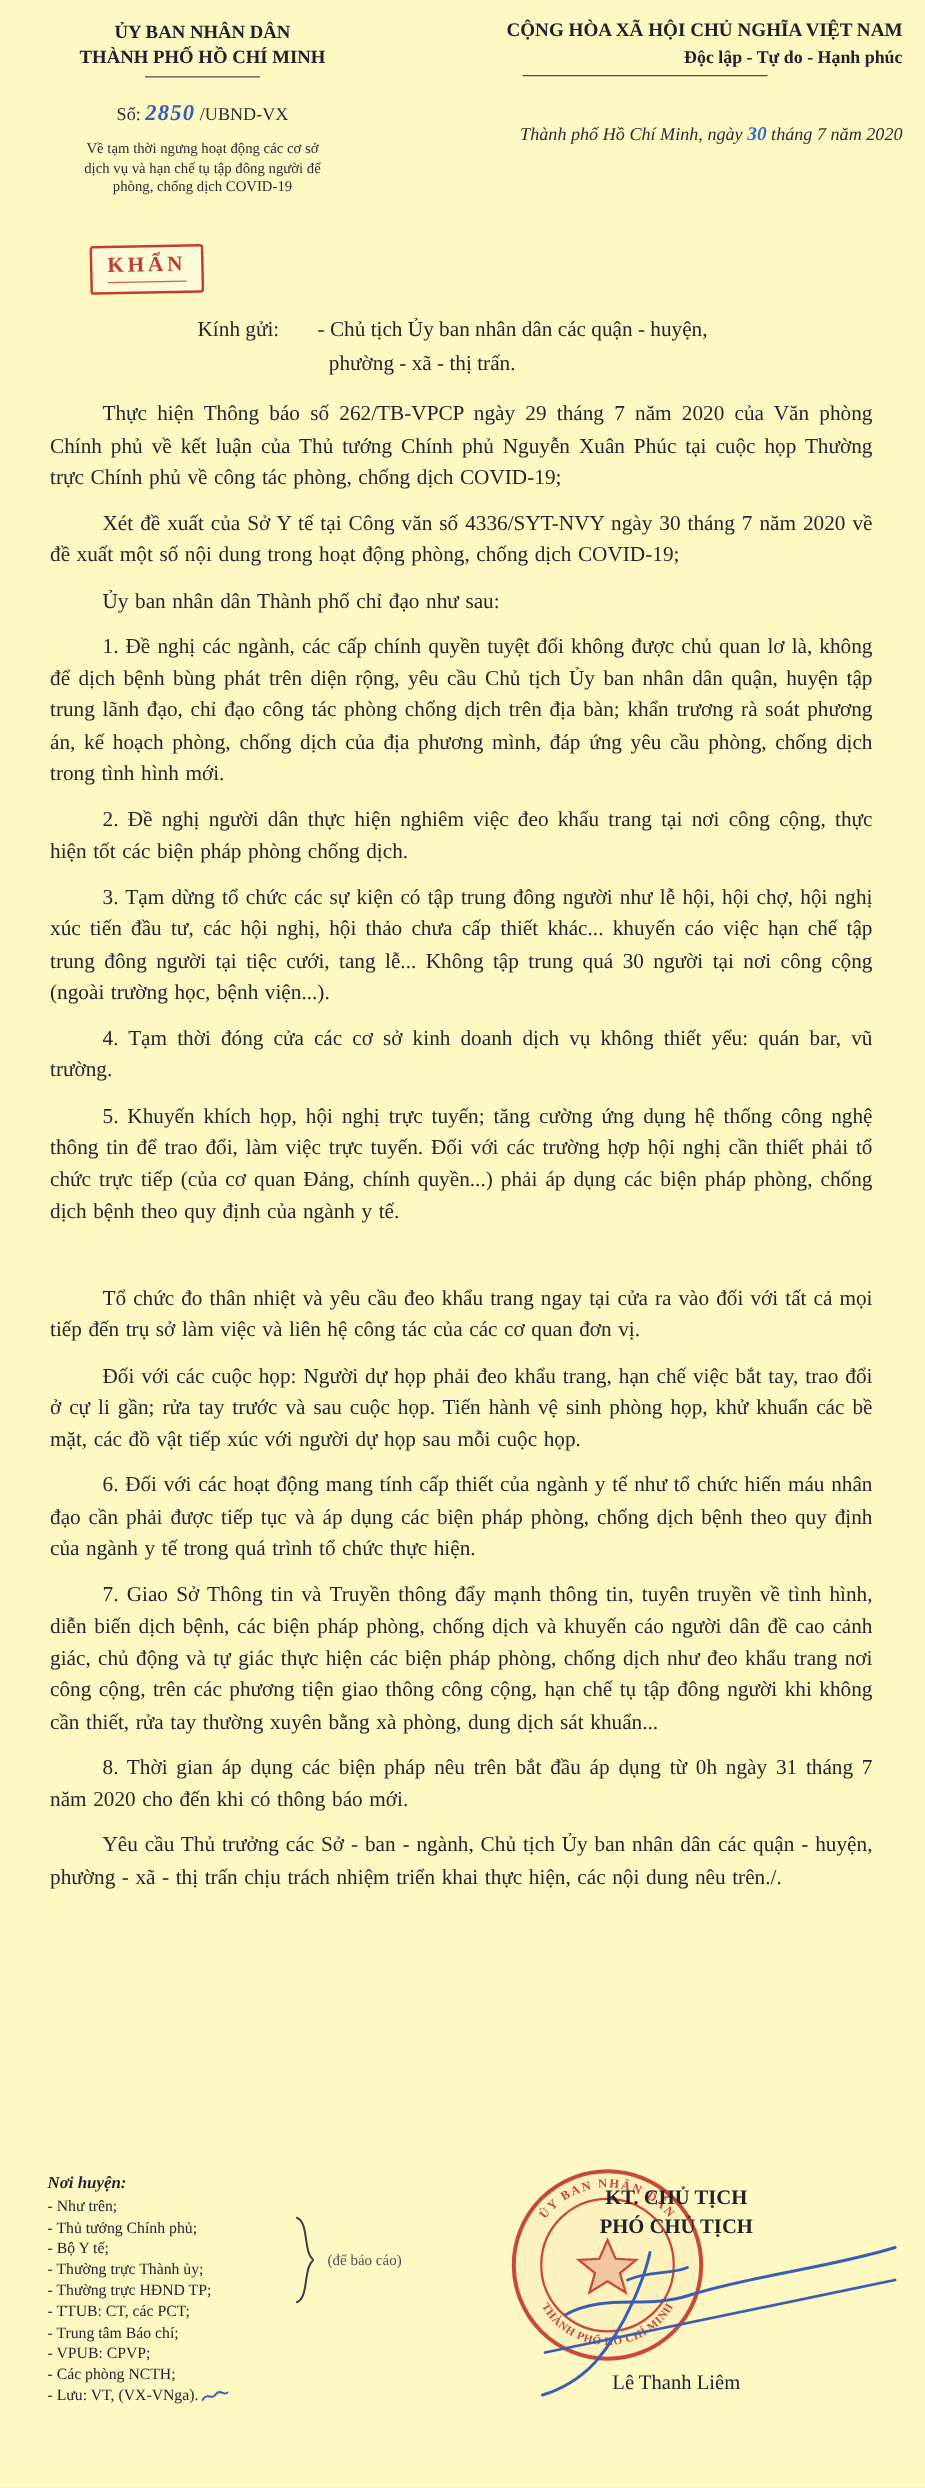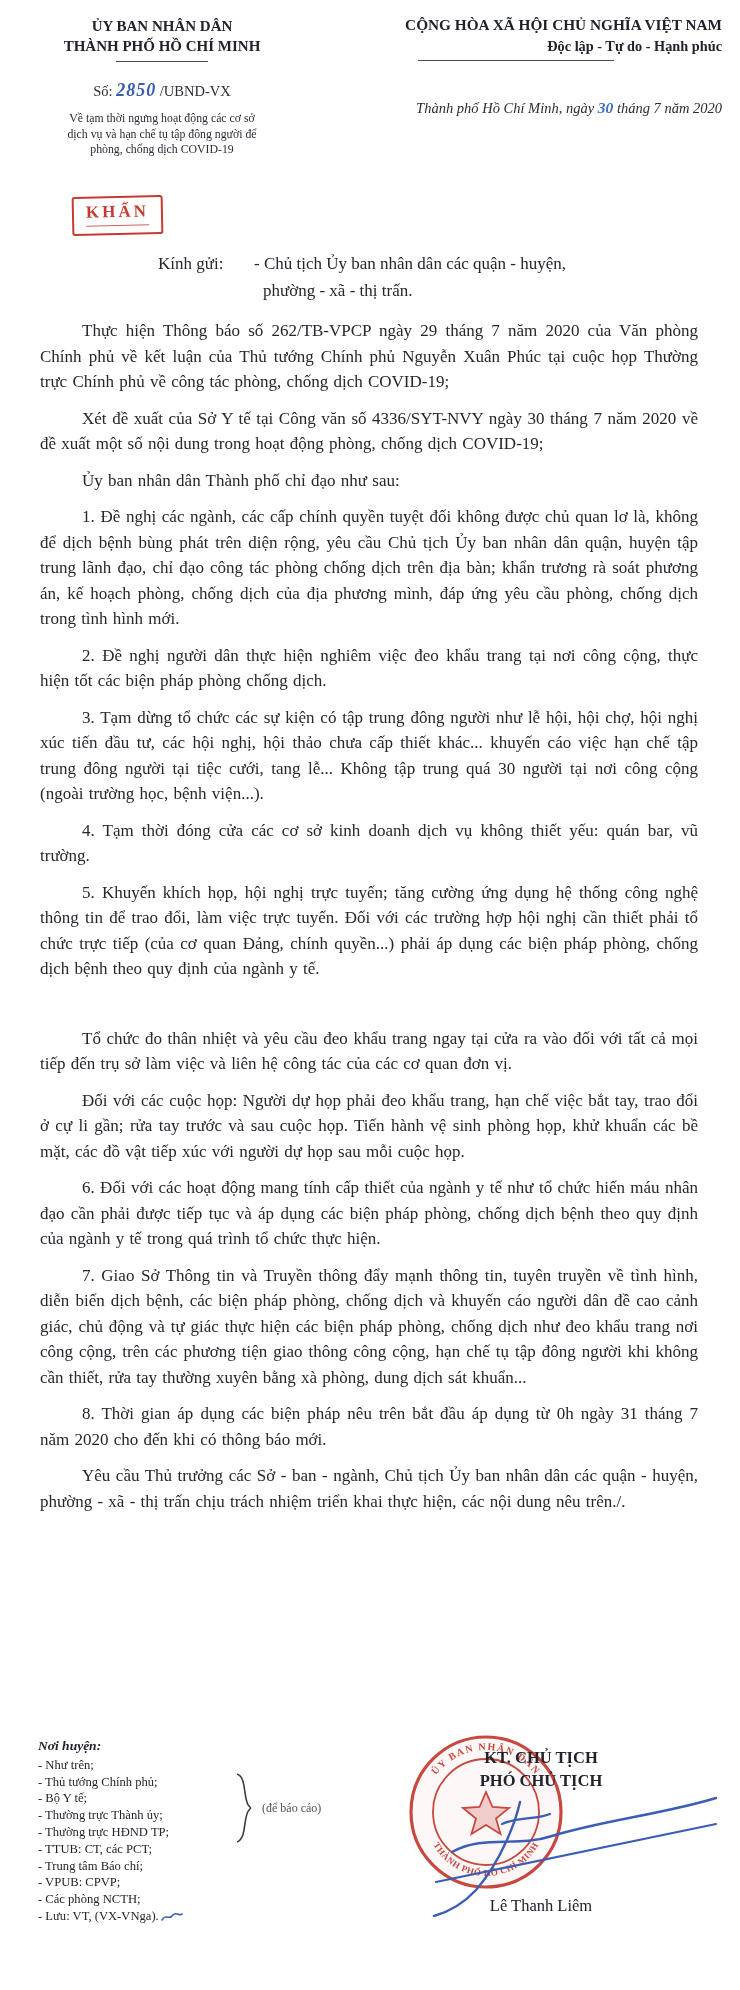--- a/index.html
+++ b/index.html
@@ -1,20 +1,20 @@
 <!DOCTYPE html>
 <html><head>
 <meta charset="utf-8">
 <style>
   html,body{margin:0;padding:0;background:#e8e8e8;}
   .page{
     position:relative;
     width:740px;height:1990px;
     margin:0 auto;
-    background:#ffffff;
+    background:#fef9c3;
     font-family:"Liberation Serif","DejaVu Serif",serif;
     color:#26262e;
     overflow:hidden;
   }
   
   .hdr-left{position:absolute;left:28px;top:16px;width:268px;text-align:center;}
   .issuer{font-weight:bold;font-size:15px;line-height:20px;color:#20222c;}
   .hdr-rule{height:0;border-top:1.6px solid #4a4a55;margin:5px auto 0;}
   .rule-left{width:92px;}
   .rule-right{width:196px;}

